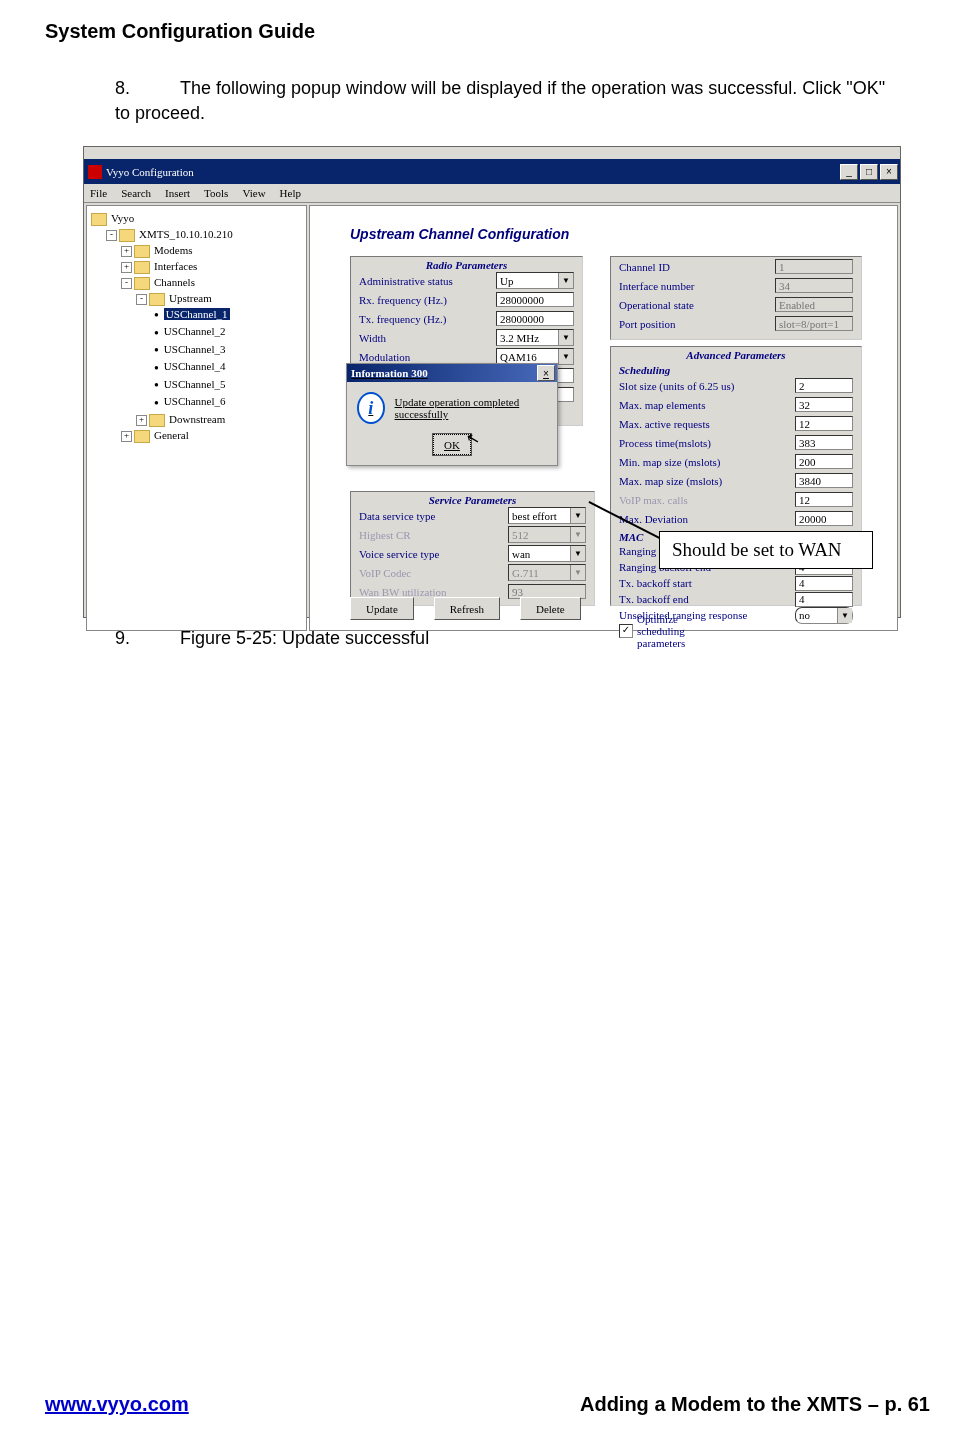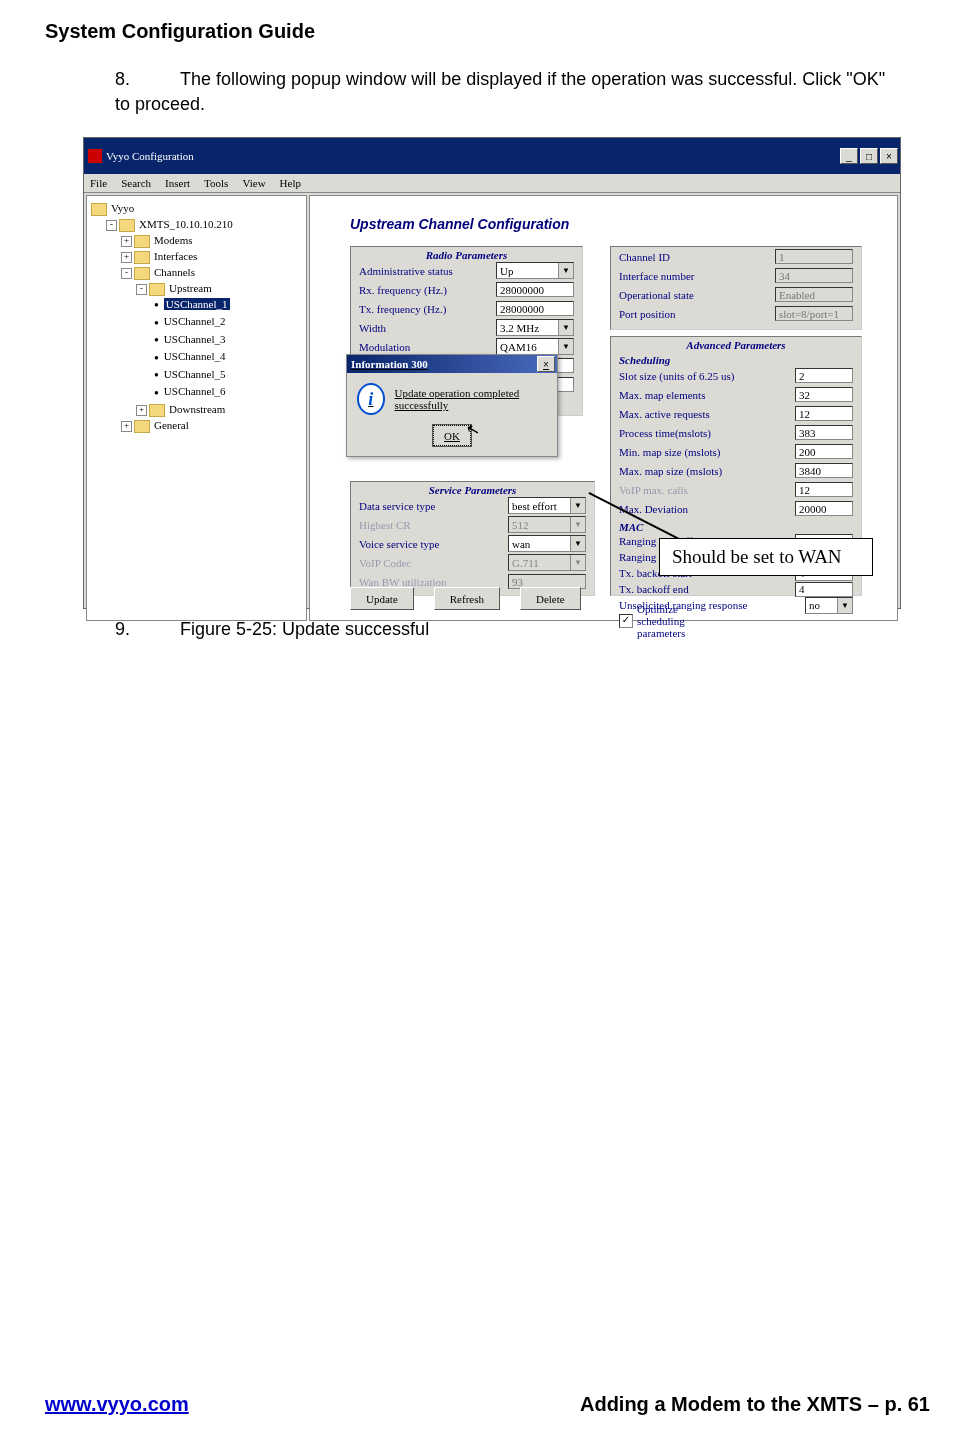--- a/index.html
+++ b/index.html
@@ -1,27 +1,27 @@
 <!DOCTYPE html>
 <html><head>
 <meta charset="utf-8">
 <style>
   body { margin:0; padding:0; font-family: Arial, Helvetica, sans-serif; background:#fff; }
   .page { width:975px; height:1451px; position:relative; box-sizing:border-box; padding:20px 45px 40px 45px;}
   .header-title { font:bold 20px Arial; }
-  .step-text { font:18px Arial; margin:24px 0 20px 70px; width:790px; line-height:25px;}
+  .step-text { font:18px Arial; margin:33px 0 20px 70px; width:790px; line-height:25px;}
   .step-num { display:inline-block; width:65px;}
   .step-text2 { font:18px Arial; margin:10px 0 20px 70px; }
   .footer { position:absolute; bottom:35px; left:45px; right:45px; display:flex; justify-content:space-between;}
   .footer-left { font:bold 20px Arial; color:#0000cc; text-decoration:underline;}
   .footer-right { font:bold 20px Arial; }
 
   .screenshot-box { position:relative; margin-left:38px; width:818px; height:472px; border:1px solid #666; box-sizing:border-box; background:#dcdad5; font-family: Tahoma, Arial, sans-serif; }
 
-  .title-bar { height:36px; background:linear-gradient(#08246b,#08246b); display:flex; align-items:center; justify-content:space-between; }
+  .title-bar { height:25px; background:linear-gradient(#08246b,#08246b); display:flex; align-items:center; justify-content:space-between;margin-top:12px; }
   .title-bar-left { display:flex; align-items:center; }
   .logo-ico { width:14px; height:14px; margin:0 4px; background:#c00;}
   .title-text { color:#fff; font:11px Tahoma; }
   .win-btns { display:flex; gap:2px; margin-right:2px; }
   .win-btn { width:16px; height:14px; background:#dcdad5; border:1px solid #fff; border-right-color:#555; border-bottom-color:#555; font:10px Arial; display:flex; align-items:center; justify-content:center;}
   .menu-bar { height:18px; background:#dcdad5; display:flex; align-items:center; gap:14px; padding-left:6px; font:11px Tahoma; border-bottom:1px solid #888;}
 
   .content { display:flex; height:430px;}
   .tree-pane { width:221px; background:#fff; border:1px solid #888; margin:2px; box-sizing:border-box; padding:4px 2px; font:11px Tahoma; line-height:16px; overflow:hidden;}
   .tree ul { list-style:none; margin:0; padding-left:15px;}
@@ -240,21 +240,21 @@
           <div class="row" style="height:16px;">
               <span class="lab">Tx. backoff start</span>
               <div class="fld2">4</div>
             </div>
           <div class="row" style="height:16px;">
               <span class="lab">Tx. backoff end</span>
               <div class="fld2">4</div>
             </div>
           <div class="row" style="height:16px;">
               <span class="lab">Unsolicited ranging response</span>
-              <div class="sel" style="width:48px;">
+              <div class="sel" style="width:58px;border-radius:7px;">
                 <span>no</span>
                 <span class="sel-arrow">▼</span>
               </div>
             </div>
           <div class="row" style="height:16px;">
               <span class="checkbox">✓</span>
               <span class="lab" style="flex:0;">Optimize scheduling parameters</span>
             </div>
         </div>
 
@@ -311,21 +311,21 @@
         <div class="info-ico">i</div>
         <div>Update operation completed successfully</div>
       </div>
       <div class="popup-btn-row">
         <div class="btn" style="padding:0 10px;height:19px;border:1px dotted #000;outline:1px solid #555;">OK</div>
       </div>
     </div>
     <div class="cursor" style="left:382px; top:282px;">↖</div>
 
     <div class="annot-line" style="left:505px; top:354px; width:140px; transform:rotate(27deg);"></div>
-    <div class="annot-box" style="left:575px; top:400px;">
+    <div class="annot-box" style="left:575px; top:384px;">
       <span>Should be set to WAN</span>
     </div>
   </div>
 
   <div class="step-text2">
     <span class="step-num">9.</span><span>Figure 5-25:  Update successful</span>
   </div>
 
   <div class="footer">
     <span class="footer-left">www.vyyo.com</span>

